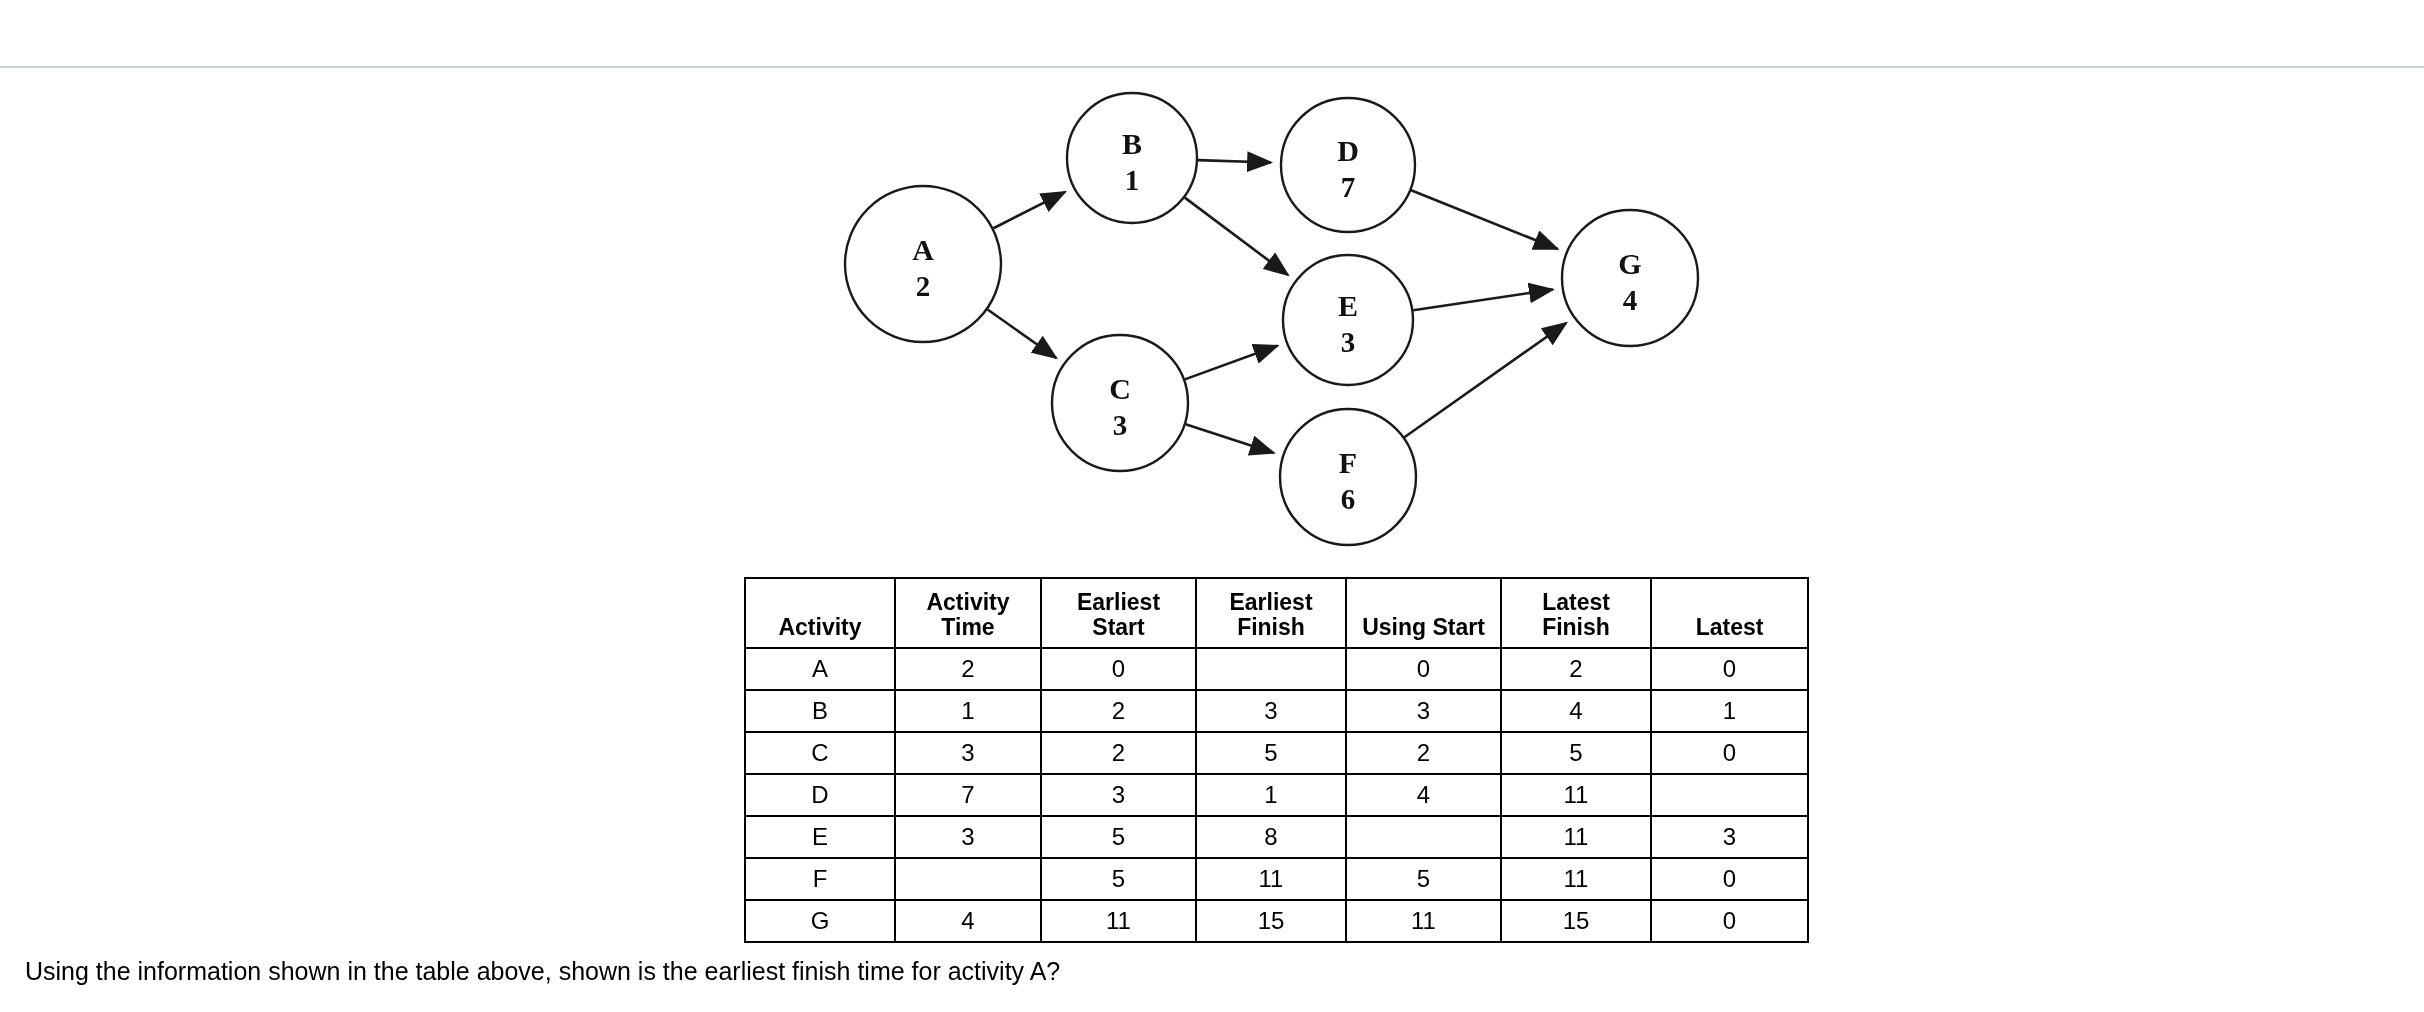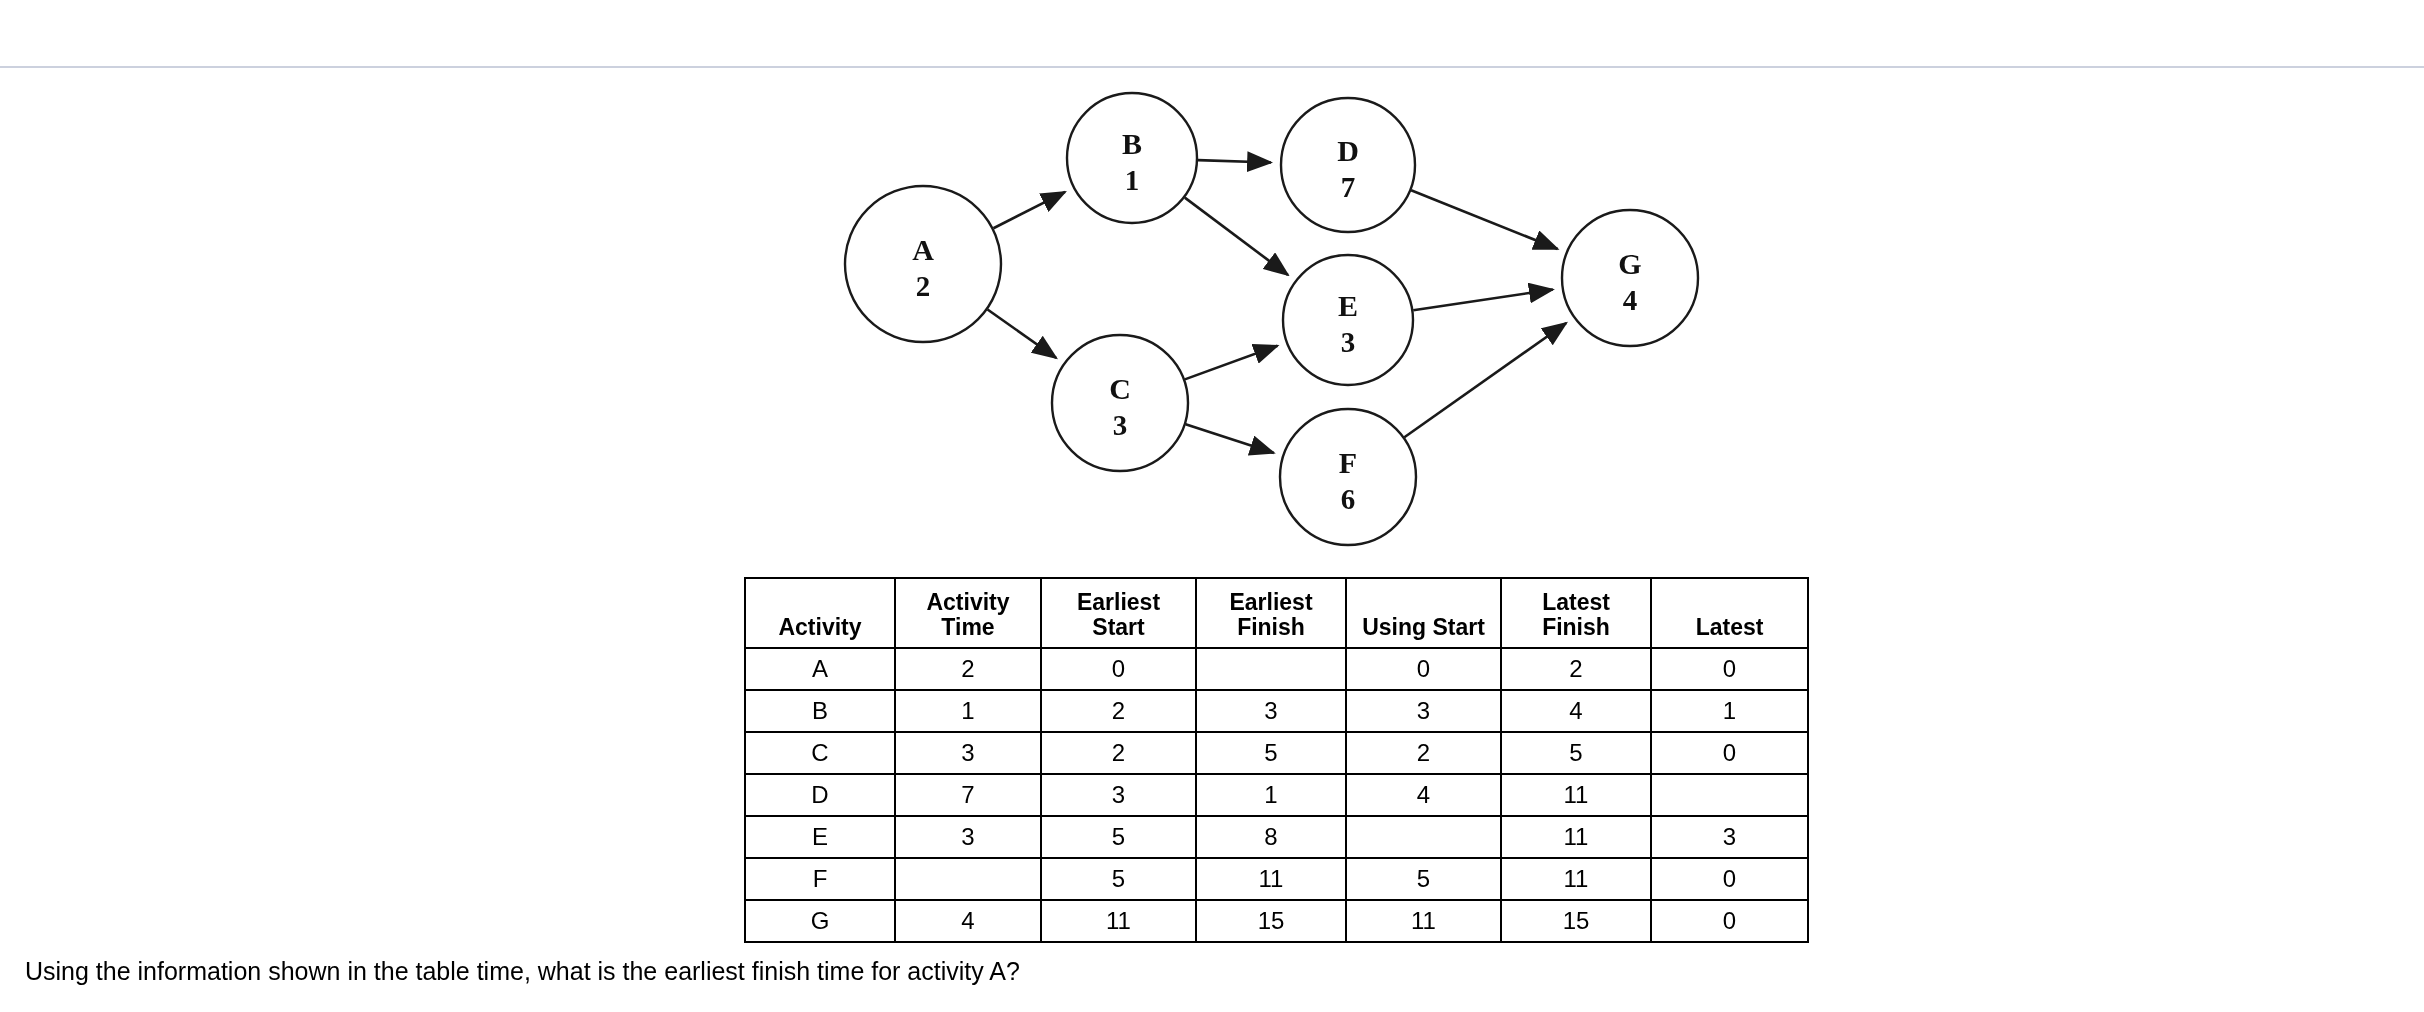--- a/index.html
+++ b/index.html
@@ -265,13 +265,13 @@
         <td>4</td>
         <td>11</td>
         <td>15</td>
         <td>11</td>
         <td>15</td>
         <td>0</td>
       </tr>
     </tbody>
 </table>
 
-<div class="question">Using the information shown in the table time, what is the earliest finish time for activity A?</div>
+<div class="question">Using the information shown in the table above, shown is the earliest finish time for activity A?</div>
 
 </body></html>

